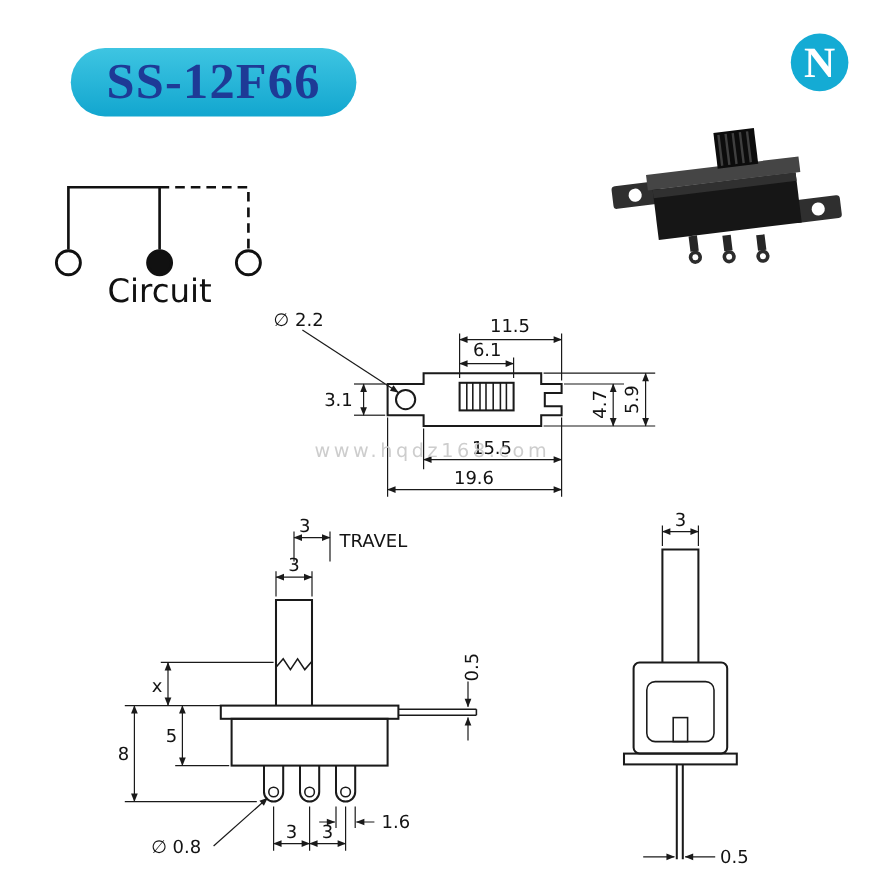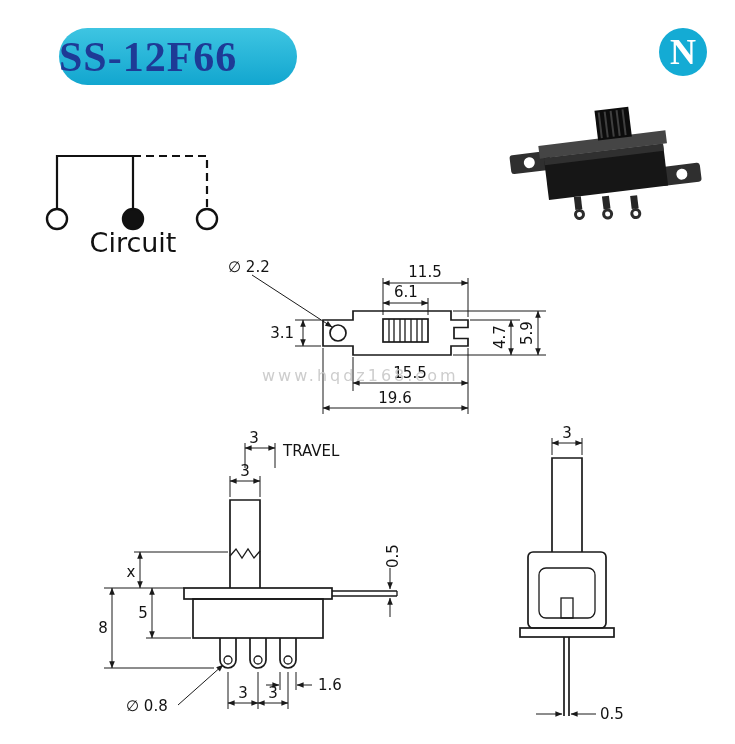--- a/index.html
+++ b/index.html
@@ -1,19 +1,19 @@
 <!DOCTYPE html>
 <html><head>
 <meta charset="utf-8">
 <style>
   html,body{margin:0;padding:0;background:#fff;}
   .page{position:relative;width:735px;height:744px;background:#ffffff;overflow:hidden;
         font-family:"DejaVu Sans",sans-serif;}
-  .badge{position:absolute;left:59px;top:28px;width:238px;height:57px;border-radius:29px;
-         background:linear-gradient(#3ec5e2,#12a6cf);display:flex;align-items:center;justify-content:flex-start;}
+  .badge{position:absolute;left:59px;top:40px;width:238px;height:57px;border-radius:29px;
+         background:linear-gradient(#3ec5e2,#12a6cf);display:flex;align-items:center;justify-content:center;}
   .badge span{font-family:"Liberation Serif",serif;font-weight:bold;font-size:42px;
               color:#1e3a96;letter-spacing:1px;}
   .logo{position:absolute;left:659px;top:28px;width:48px;height:48px;border-radius:50%;
         background:#14abd4;display:flex;align-items:center;justify-content:center;}
   .logo span{font-family:"Liberation Serif",serif;font-weight:bold;font-size:36px;color:#ffffff;}
   svg.art{position:absolute;left:0;top:0;}
   .ol{fill:none;stroke:#1a1a1a;stroke-width:1.7;stroke-linejoin:miter;}
   .thin{fill:none;stroke:#1a1a1a;stroke-width:1.3;}
   .dim{fill:none;stroke:#1a1a1a;stroke-width:1;}
   .dimtxt{font:15px "DejaVu Sans",sans-serif;fill:#131313;}

